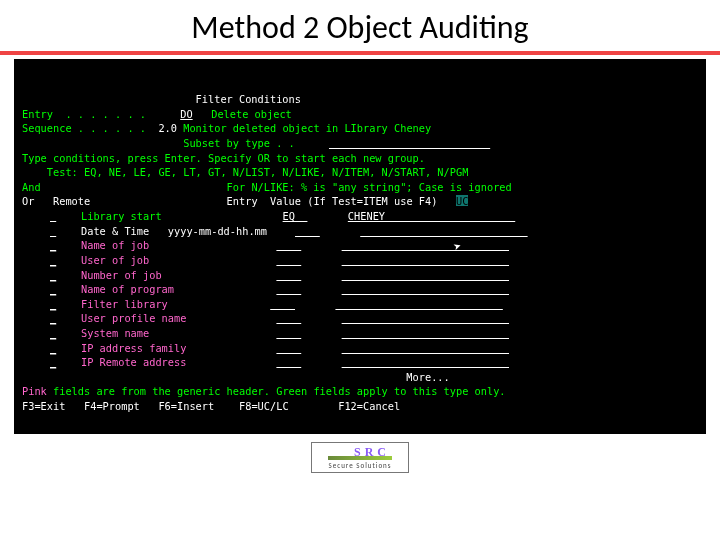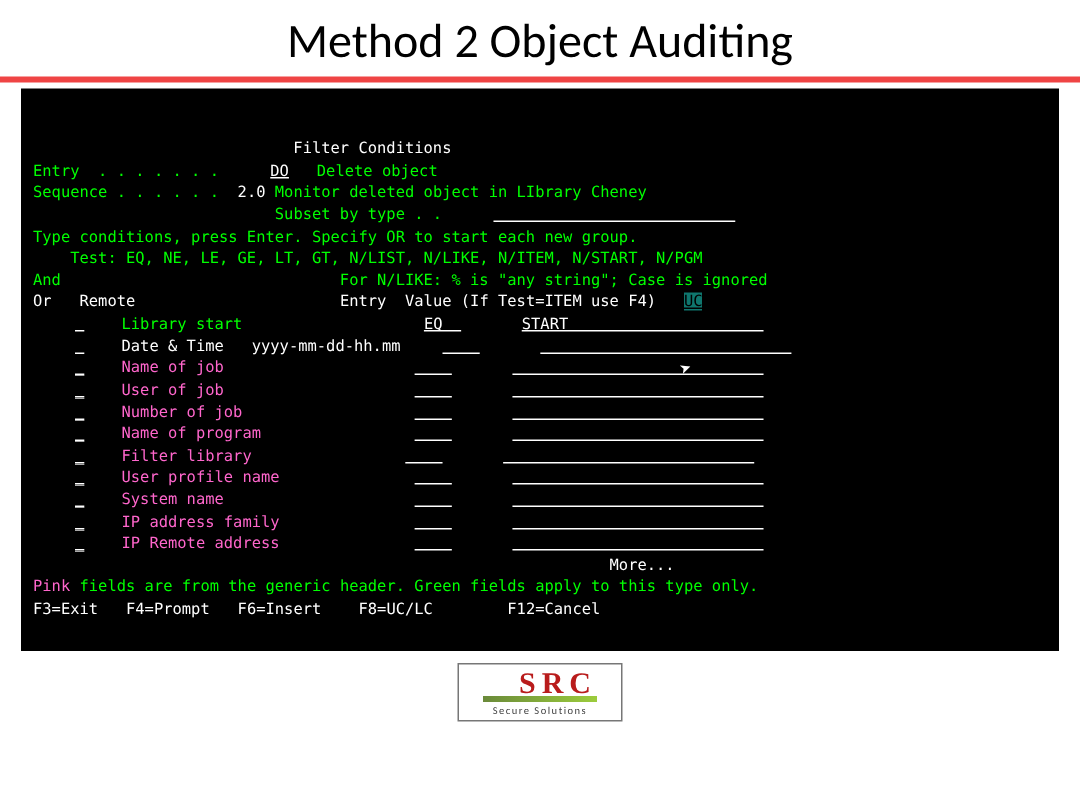--- a/index.html
+++ b/index.html
@@ -42,24 +42,24 @@
   }
   .logo-box {
     display: inline-block;
     border: 1px solid #777;
     padding: 2px 16px;
     background: #fff;
     position: relative;
   }
   .logo-text {
     font-family: "Times New Roman", serif;
-    font-size: 20px;
+    font-size: 12px;
     font-weight: bold;
     letter-spacing: 4px;
-    color: #b91c1c;
+    color: #8b5cf6;
     margin-left: 24px;
   }
   .logo-bar {
     width: 100%;
     height: 4px;
     background: linear-gradient(90deg, #6a8a3a, #9ccc3c);
     margin-top: -4px;
   }
   .logo-sub {
     font-size: 7px;
@@ -76,21 +76,21 @@
 <div class="terminal">
 <div class="cursor-arrow">➤</div>
 <div id="term-body"><span class="white">                            Filter Conditions</span>
 <span class="green">Entry  . . . . . . . </span><span class="white ul">DO</span>   <span class="green">Delete object</span>
 <span class="green">Sequence . . . . . .  </span><span class="white">2.0</span> <span class="green">Monitor deleted object in LIbrary Cheney</span>
                           <span class="green">Subset by type . . </span><span class="white ul">                          </span>
 <span class="green">Type conditions, press Enter. Specify OR to start each new group.</span>
 <span class="green">    Test: EQ, NE, LE, GE, LT, GT, N/LIST, N/LIKE, N/ITEM, N/START, N/PGM</span>
 <span class="green">And                              </span><span class="green">For N/LIKE: % is "any string"; Case is ignored</span>
 <span class="white">Or</span>   <span class="white">Remote                      </span><span class="white">Entry  </span><span class="white">Value (If Test=ITEM use F4)</span>   <span class="uc-badge">UC</span>
-<span class="white ul"> </span>    <span class="green">Library start               </span><span class="white ul">EQ  </span>  <span class="white ul">START                     </span>
+<span class="white ul"> </span>    <span class="green">Library start               </span><span class="white ul">EQ  </span>  <span class="white ul">CHENEY                     </span>
 <span class="white ul"> </span>    <span class="white">Date &amp; Time   yyyy-mm-dd-hh.mm</span><span class="white ul">    </span>  <span class="white ul">                           </span>
 <span class="white ul">_</span>    <span class="pink">Name of job                </span><span class="white ul">    </span>  <span class="white ul">                           </span>
 <span class="white ul">_</span>    <span class="pink">User of job                </span><span class="white ul">    </span>  <span class="white ul">                           </span>
 <span class="white ul">_</span>    <span class="pink">Number of job              </span><span class="white ul">    </span>  <span class="white ul">                           </span>
 <span class="white ul">_</span>    <span class="pink">Name of program            </span><span class="white ul">    </span>  <span class="white ul">                           </span>
 <span class="white ul">_</span>    <span class="pink">Filter library            </span><span class="white ul">    </span>  <span class="white ul">                           </span>
 <span class="white ul">_</span>    <span class="pink">User profile name          </span><span class="white ul">    </span>  <span class="white ul">                           </span>
 <span class="white ul">_</span>    <span class="pink">System name                </span><span class="white ul">    </span>  <span class="white ul">                           </span>
 <span class="white ul">_</span>    <span class="pink">IP address family          </span><span class="white ul">    </span>  <span class="white ul">                           </span>
 <span class="white ul">_</span>    <span class="pink">IP Remote address          </span><span class="white ul">    </span>  <span class="white ul">                           </span>

